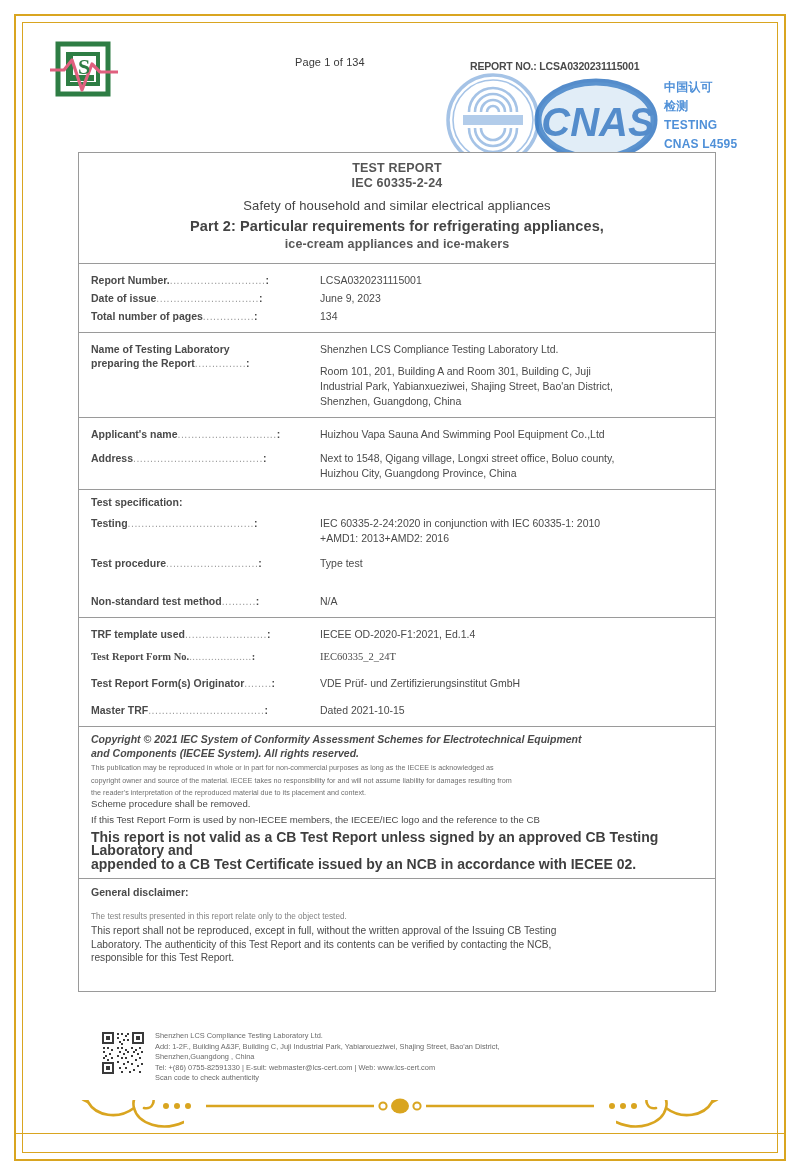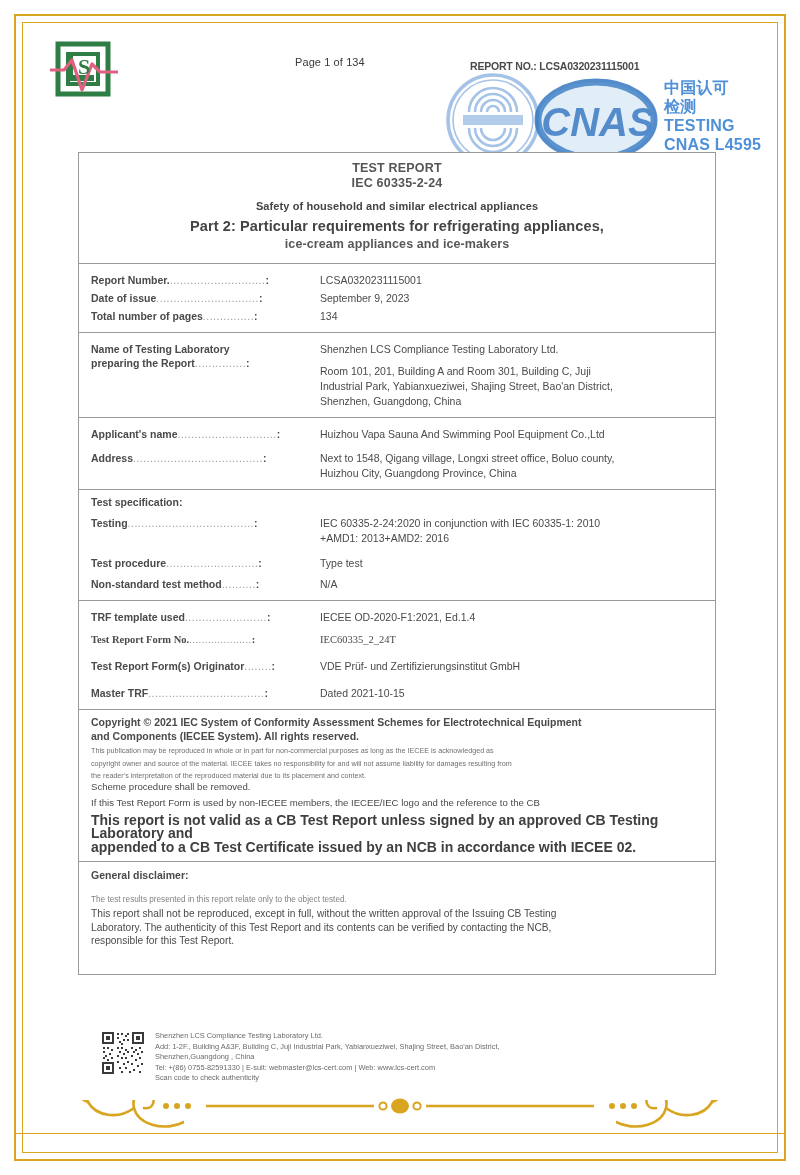--- a/index.html
+++ b/index.html
@@ -83,21 +83,21 @@
     position: absolute;
     left: 534px; top: 78px;
     width: 136px; height: 84px;
     opacity: .82;
   }
   .cnas-side {
     position: absolute;
     left: 664px; top: 78px;
     width: 110px;
     color: #4f90d8;
-    font-size: 16px;
+    font-size: 12px;
     font-weight: bold;
     line-height: 19px;
     letter-spacing: .2px;
   }
   .cnas-side div { white-space: nowrap; }
 
   
   .report-table {
     position: absolute;
     left: 78px; top: 152px;
@@ -119,22 +119,22 @@
     text-align: center;
   }
   .tb-l1, .tb-l2 {
     font-size: 12.5px;
     font-weight: bold;
     color: #555;
     line-height: 15px;
     letter-spacing: .2px;
   }
   .tb-big {
-    font-size: 11px;
-    font-weight: bold;
+    font-size: 13px;
+    font-weight: normal;
     color: #444;
     line-height: 20px;
     margin-top: 5px;
     letter-spacing: .1px;
   }
   .tb-big2 {
     font-size: 14.5px;
     font-weight: bold;
     color: #444;
     line-height: 20px;
@@ -188,20 +188,21 @@
     padding: 6px 12px 2px 12px;
   }
 
   
   .copy-block { padding: 6px 12px 7px 12px; }
   .copy-bold {
     font-size: 10.5px;
     font-weight: bold;
     color: #4a4a4a;
     line-height: 13.5px;
+    font-style: italic;
   }
   .copy-fine {
     font-size: 7.2px;
     color: #6f6f6f;
     line-height: 9.5px;
     margin-top: 3px;
   }
   .copy-mid {
     font-size: 9.6px;
     color: #4a4a4a;
@@ -413,21 +414,21 @@
     <div class="frow">
       <div class="fkey">
         <span>Report Number.</span><span class="dots">............................</span>:
       </div>
       <div class="fval">LCSA0320231115001</div>
     </div>
     <div class="frow">
       <div class="fkey">
         <span>Date of issue</span><span class="dots">..............................</span>:
       </div>
-      <div class="fval">September 9, 2023</div>
+      <div class="fval">June 9, 2023</div>
     </div>
     <div class="frow">
       <div class="fkey">
         <span>Total number of pages</span><span class="dots">...............</span>:
       </div>
       <div class="fval">134</div>
     </div>
   </div>
 
   <div class="sec fields">
@@ -475,21 +476,21 @@
           <span class="ln">IEC 60335-2-24:2020 in conjunction with IEC 60335-1: 2010</span>
           <span class="ln">+AMD1: 2013+AMD2: 2016</span>
         </div>
       </div>
       <div class="frow" style="margin-top:7px;">
         <div class="fkey">
           <span>Test procedure</span><span class="dots">...........................</span>:
         </div>
         <div class="fval">Type test</div>
       </div>
-      <div class="frow" style="margin-top:3px;justify-content:space-between;">
+      <div class="frow" style="margin-top:20px;justify-content:space-between;">
         <div class="fkey">
           <span>Non-standard test method</span><span class="dots">..........</span>:
         </div>
         <div class="fval">N/A</div>
       </div>
     </div>
   </div>
 
   <div class="sec fields">
     <div class="frow">

